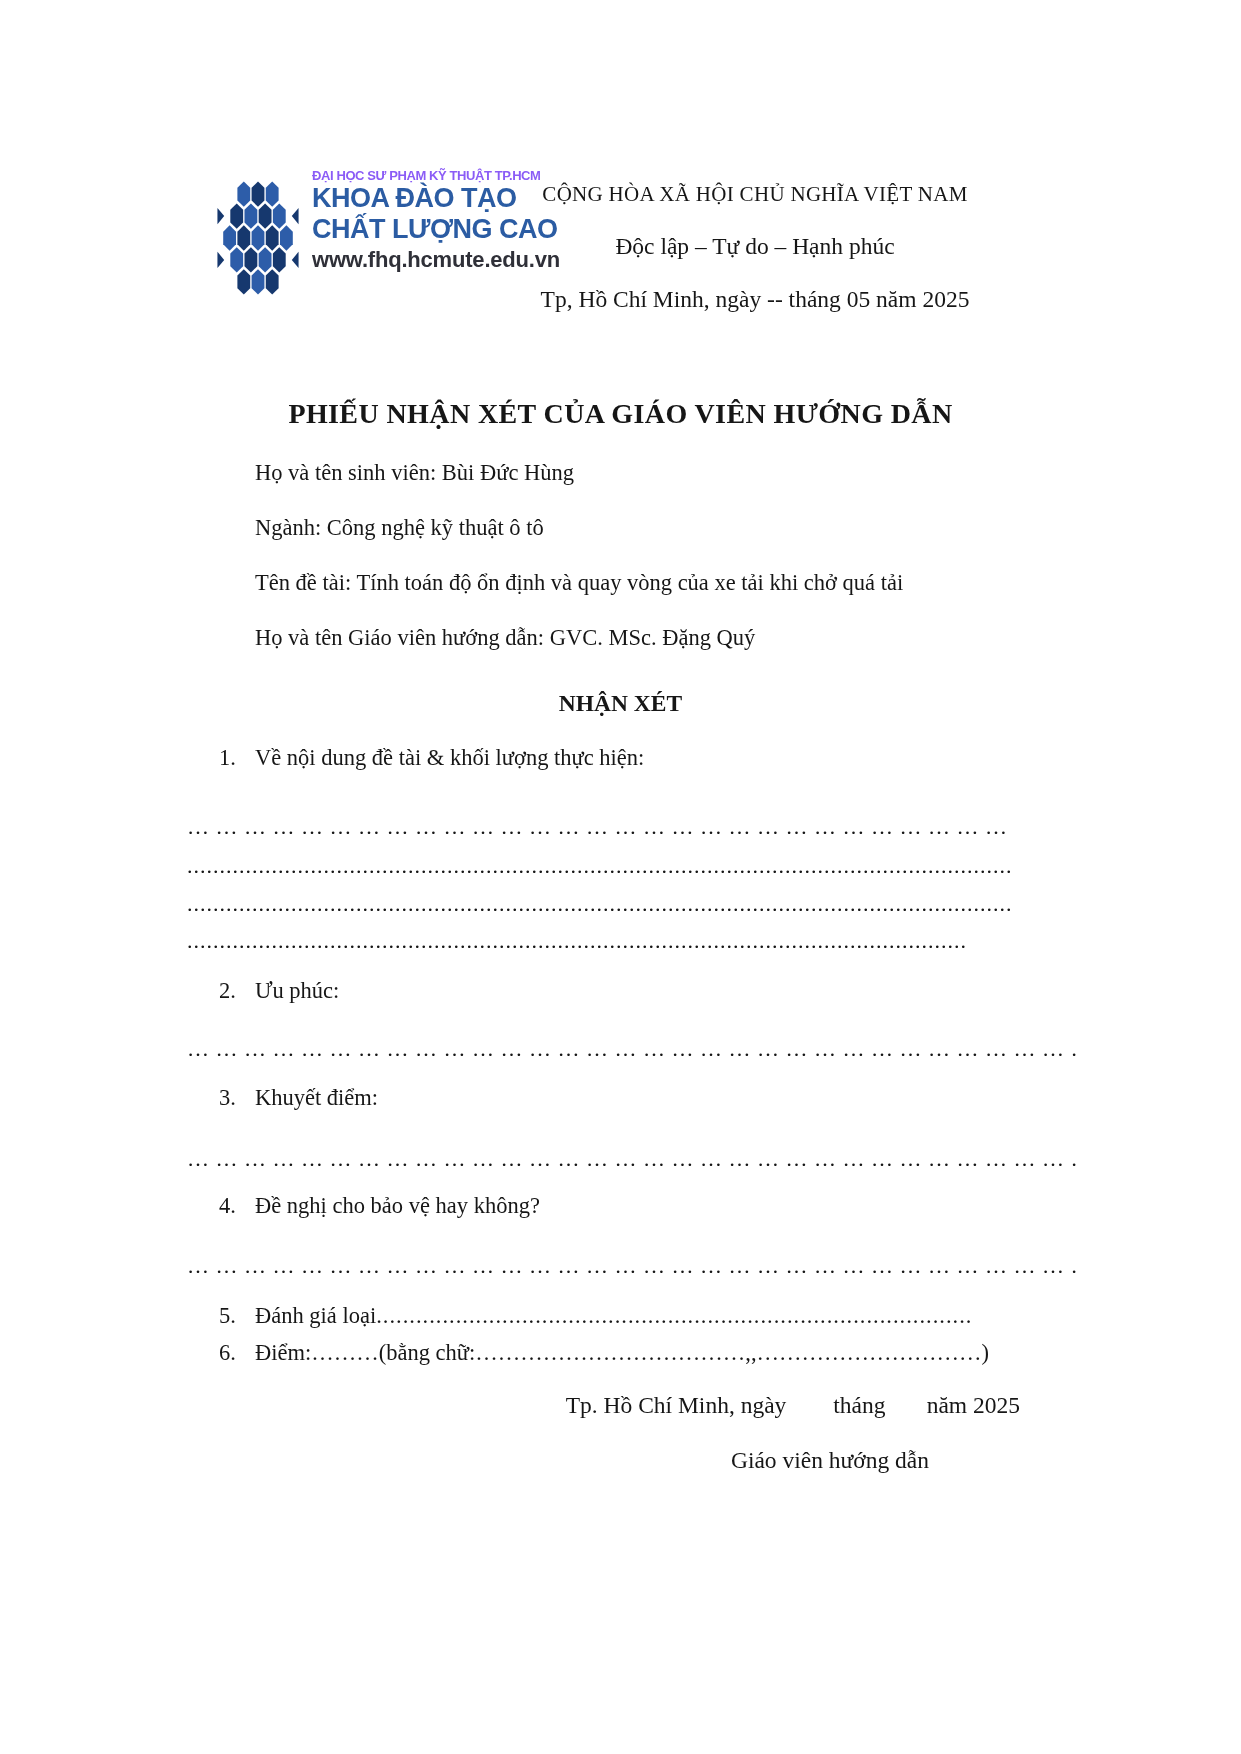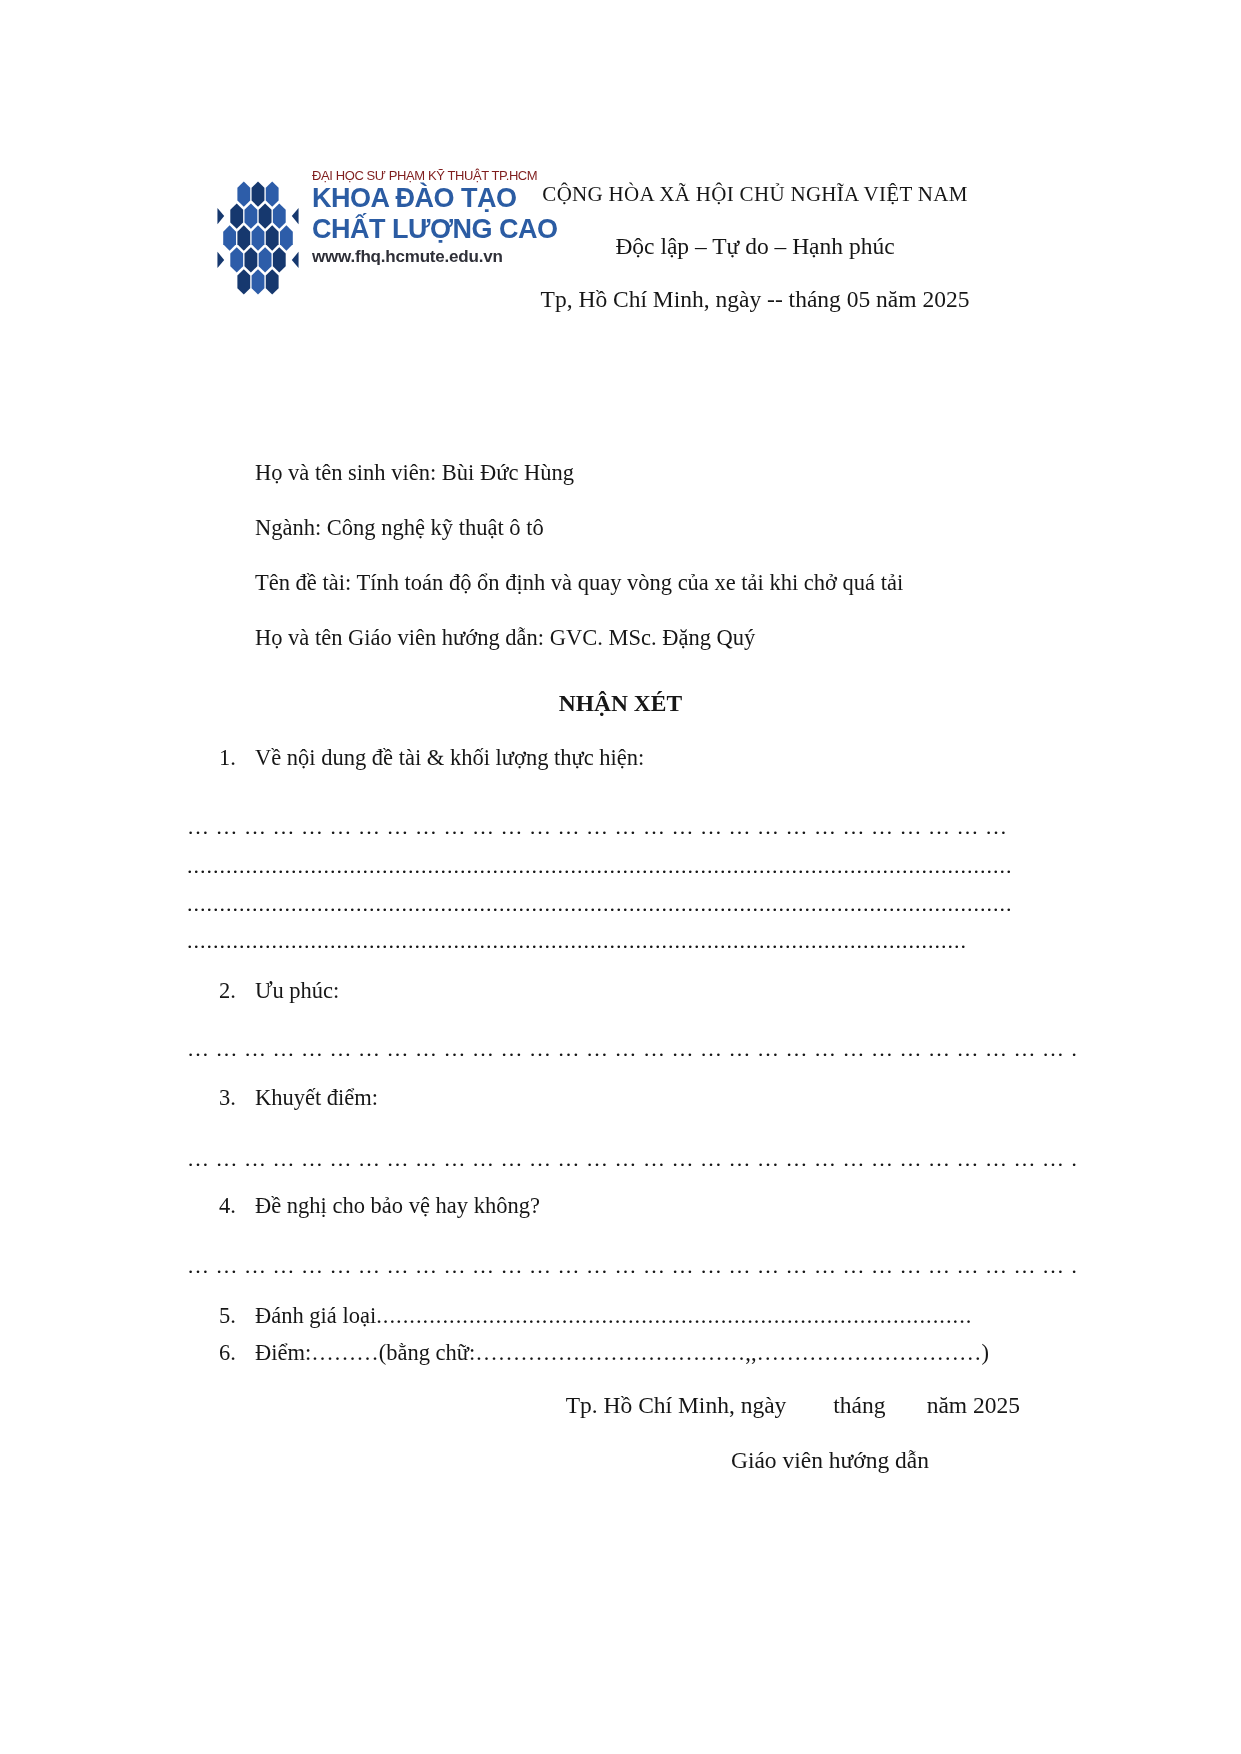--- a/index.html
+++ b/index.html
@@ -9,23 +9,23 @@
     background:#ffffff;
     font-family:"Liberation Serif","DejaVu Serif",serif;
     color:#161616;
     overflow:hidden;
   }
 
   
   .logo-hex-svg { position:absolute; left:208px; top:178px; }
   .logo-text { position:absolute; left:312px; top:168px; width:250px;
                font-family:"Liberation Sans","DejaVu Sans",sans-serif; }
-  .logo-univ { font-size:13px; font-weight:400; letter-spacing:-0.4px; color:#7f1d1d; white-space:nowrap; }
+  .logo-univ { font-size:13px; font-weight:700; letter-spacing:-0.4px; color:#8b5cf6; white-space:nowrap; }
   .logo-fac  { font-size:27px; font-weight:700; letter-spacing:-0.5px; color:#2b5ca3; line-height:31px; white-space:nowrap; }
-  .logo-web  { font-size:17px; font-weight:700; letter-spacing:-0.2px; color:#2f3038; white-space:nowrap; margin-top:2px; }
+  .logo-web  { font-size:22px; font-weight:700; letter-spacing:-0.2px; color:#2f3038; white-space:nowrap; margin-top:2px; }
 
   
   .national { position:absolute; left:505px; top:182px; width:500px; text-align:center; }
   .nat-line1 { font-size:21px; letter-spacing:0.3px; }
   .nat-line2 { font-size:23.5px; margin-top:26px; }
   .nat-line3 { font-size:23.5px; margin-top:26px; }
 
   
   .doc-title { position:absolute; left:0; top:398px; width:1241px; text-align:center;
                font-size:28px; font-weight:700; letter-spacing:0.4px; }
@@ -90,20 +90,21 @@
     <div class="logo-fac">CHẤT LƯỢNG CAO</div>
     <div class="logo-web">www.fhq.hcmute.edu.vn</div>
   </div>
 
   <div class="national">
     <div class="nat-line1">CỘNG HÒA XÃ HỘI CHỦ NGHĨA VIỆT NAM</div>
     <div class="nat-line2">Độc lập – Tự do – Hạnh phúc</div>
     <div class="nat-line3">Tp, Hồ Chí Minh, ngày -- tháng 05 năm 2025</div>
   </div>
 
+  <div class="doc-title">PHIẾU NHẬN XÉT CỦA GIÁO VIÊN HƯỚNG DẪN</div>
 
   <div class="info-line" style="top:460px;">Họ và tên sinh viên: Bùi Đức Hùng</div>
   <div class="info-line" style="top:515px;">Ngành: Công nghệ kỹ thuật ô tô</div>
   <div class="info-line" style="top:570px;">Tên đề tài: Tính toán độ ổn định và quay vòng của xe tải khi chở quá tải</div>
   <div class="info-line" style="top:625px;">Họ và tên Giáo viên hướng dẫn: GVC. MSc. Đặng Quý</div>
 
   <div class="review-heading">NHẬN XÉT</div>
 
   <div class="item" style="top:745px;">
     <span class="item-num">1.</span>

